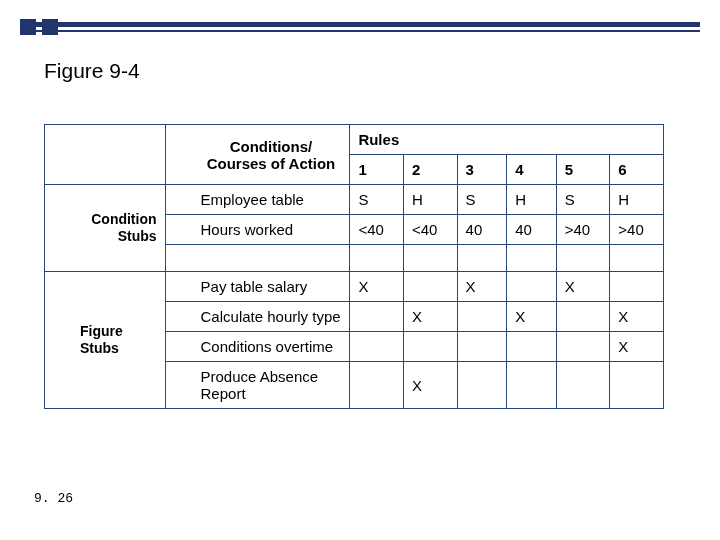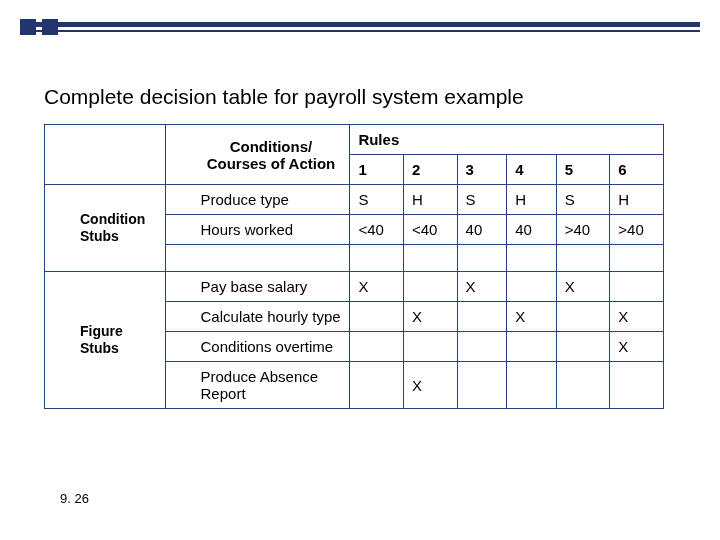--- a/index.html
+++ b/index.html
@@ -97,38 +97,38 @@
   }
   .thick-top td, .thick-top th {
     border-top: 2px solid #26457a;
   }
   .spacer td {
     height: 14px;
     padding: 0;
   }
   .pagenum {
     position: absolute;
-    left: 60px;
+    left: 34px;
     bottom: 34px;
     font-size: 13px;
+    font-family: Liberation Mono, monospace;
   }
 </style>
 </head>
 <body>
 
 <div class="topbar">
   <div class="sq1"></div>
   <div class="sq2"></div>
   <div class="thick"></div>
   <div class="thin"></div>
 </div>
 
 <div class="caption">
-  <br>
-  <span>Complete decision table for payroll system example</span>
+  <span>Figure 9-4</span><br>
 </div>
 
 <div class="table-wrap">
   <table class="decision">
 
     <tbody>
         <tr class="thick-top">
       <th class="stub-col" rowspan="2"></th>
       <th class="cond-col left" rowspan="2" style="text-align:center; white-space:pre-line;">Conditions/
 Courses of Action</th>
@@ -138,22 +138,22 @@
     <tr class="thick-bottom">
       <th class="rule-col">1</th>
       <th class="rule-col">2</th>
       <th class="rule-col">3</th>
       <th class="rule-col">4</th>
       <th class="rule-col">5</th>
       <th class="rule-col">6</th>
     </tr>
 
     <tr>
-      <td class="stub-col left" rowspan="3" style="white-space:normal;">Condition Stubs</td>
-      <td class="left">Produce type</td>
+      <td class="stub-col left" rowspan="3" style="white-space:normal;text-align:right;">Condition Stubs</td>
+      <td class="left">Employee table</td>
       <td>S</td>
       <td>H</td>
       <td>S</td>
       <td>H</td>
       <td>S</td>
       <td>H</td>
     </tr>
     <tr>
       <td class="left">Hours worked</td>
       <td>&lt;40</td>
@@ -168,21 +168,21 @@
           <td></td>
           <td></td>
           <td></td>
           <td></td>
           <td></td>
           <td></td>
     </tr>
 
     <tr>
       <td class="stub-col left" rowspan="4" style="white-space:normal;">Figure Stubs</td>
-      <td class="left">Pay base salary</td>
+      <td class="left">Pay table salary</td>
       <td>X</td>
       <td></td>
       <td>X</td>
       <td></td>
       <td>X</td>
       <td></td>
     </tr>
     <tr>
       <td class="left">Calculate hourly type</td>
       <td></td>

